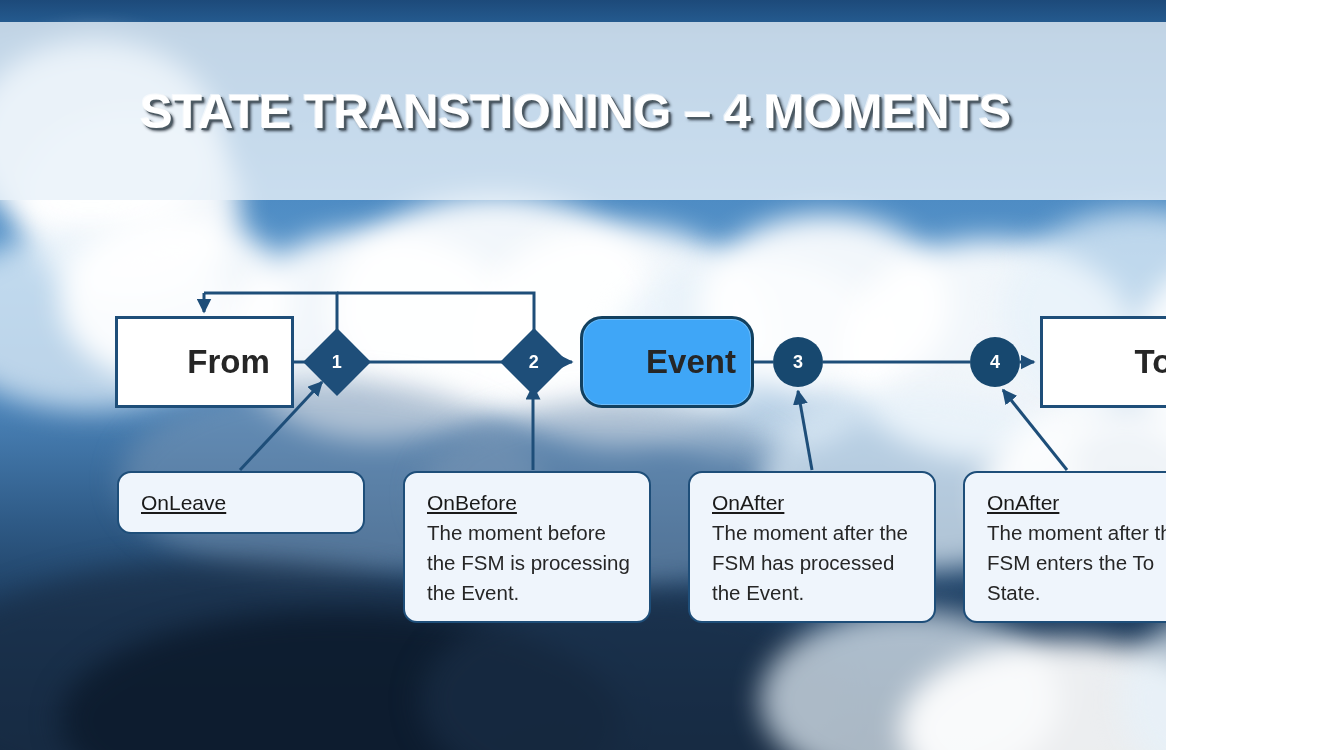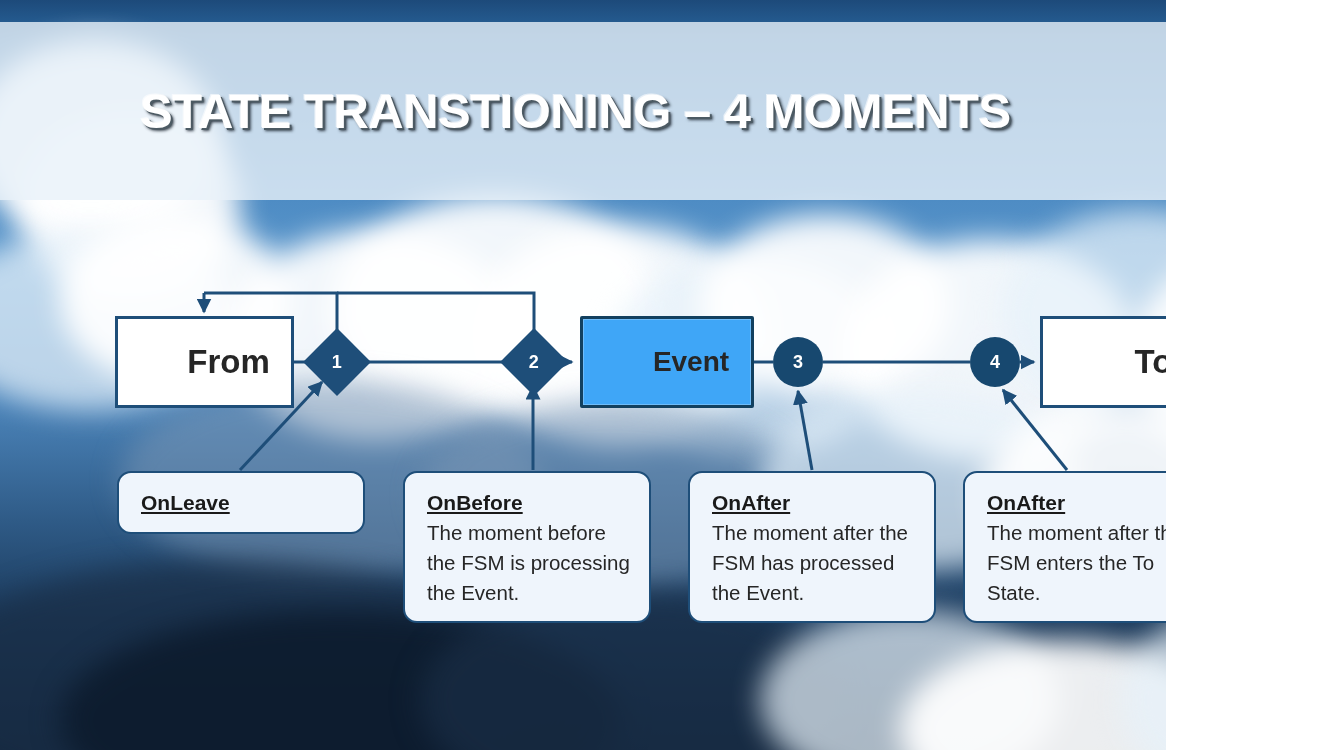--- a/index.html
+++ b/index.html
@@ -81,22 +81,22 @@
     background: #ffffff;
     border: 3px solid #1e4e79;
     font-size: 33px;
     font-weight: bold;
     color: #262626;
   }
 
   #event-box {
     background: #3fa6f7;
     border: 3px solid #12405f;
-    border-radius: 2px;
-    font-size: 28px;
+    border-radius: 22px;
+    font-size: 33px;
     font-weight: bold;
     color: #262626;
     box-shadow: 0 0 0 1px rgba(255,255,255,0.25) inset;
   }
 
   .marker {
     position: absolute;
     display: flex;
     align-items: center;
     justify-content: center;
@@ -120,21 +120,21 @@
   .callout {
     position: absolute;
     width: 248px;
     background: #eff5fc;
     border: 2px solid #1e4e79;
     border-radius: 14px;
     padding: 16px 18px 14px 22px;
   }
   .callout-title {
     font-size: 21px;
-    font-weight: bold;
+    font-weight: normal;
     color: #1a1a1a;
     text-decoration: underline;
     margin-bottom: 2px;
     line-height: 1.3;
   }
   .callout-body {
     font-size: 20.5px;
     color: #262626;
     line-height: 1.45;
   }

